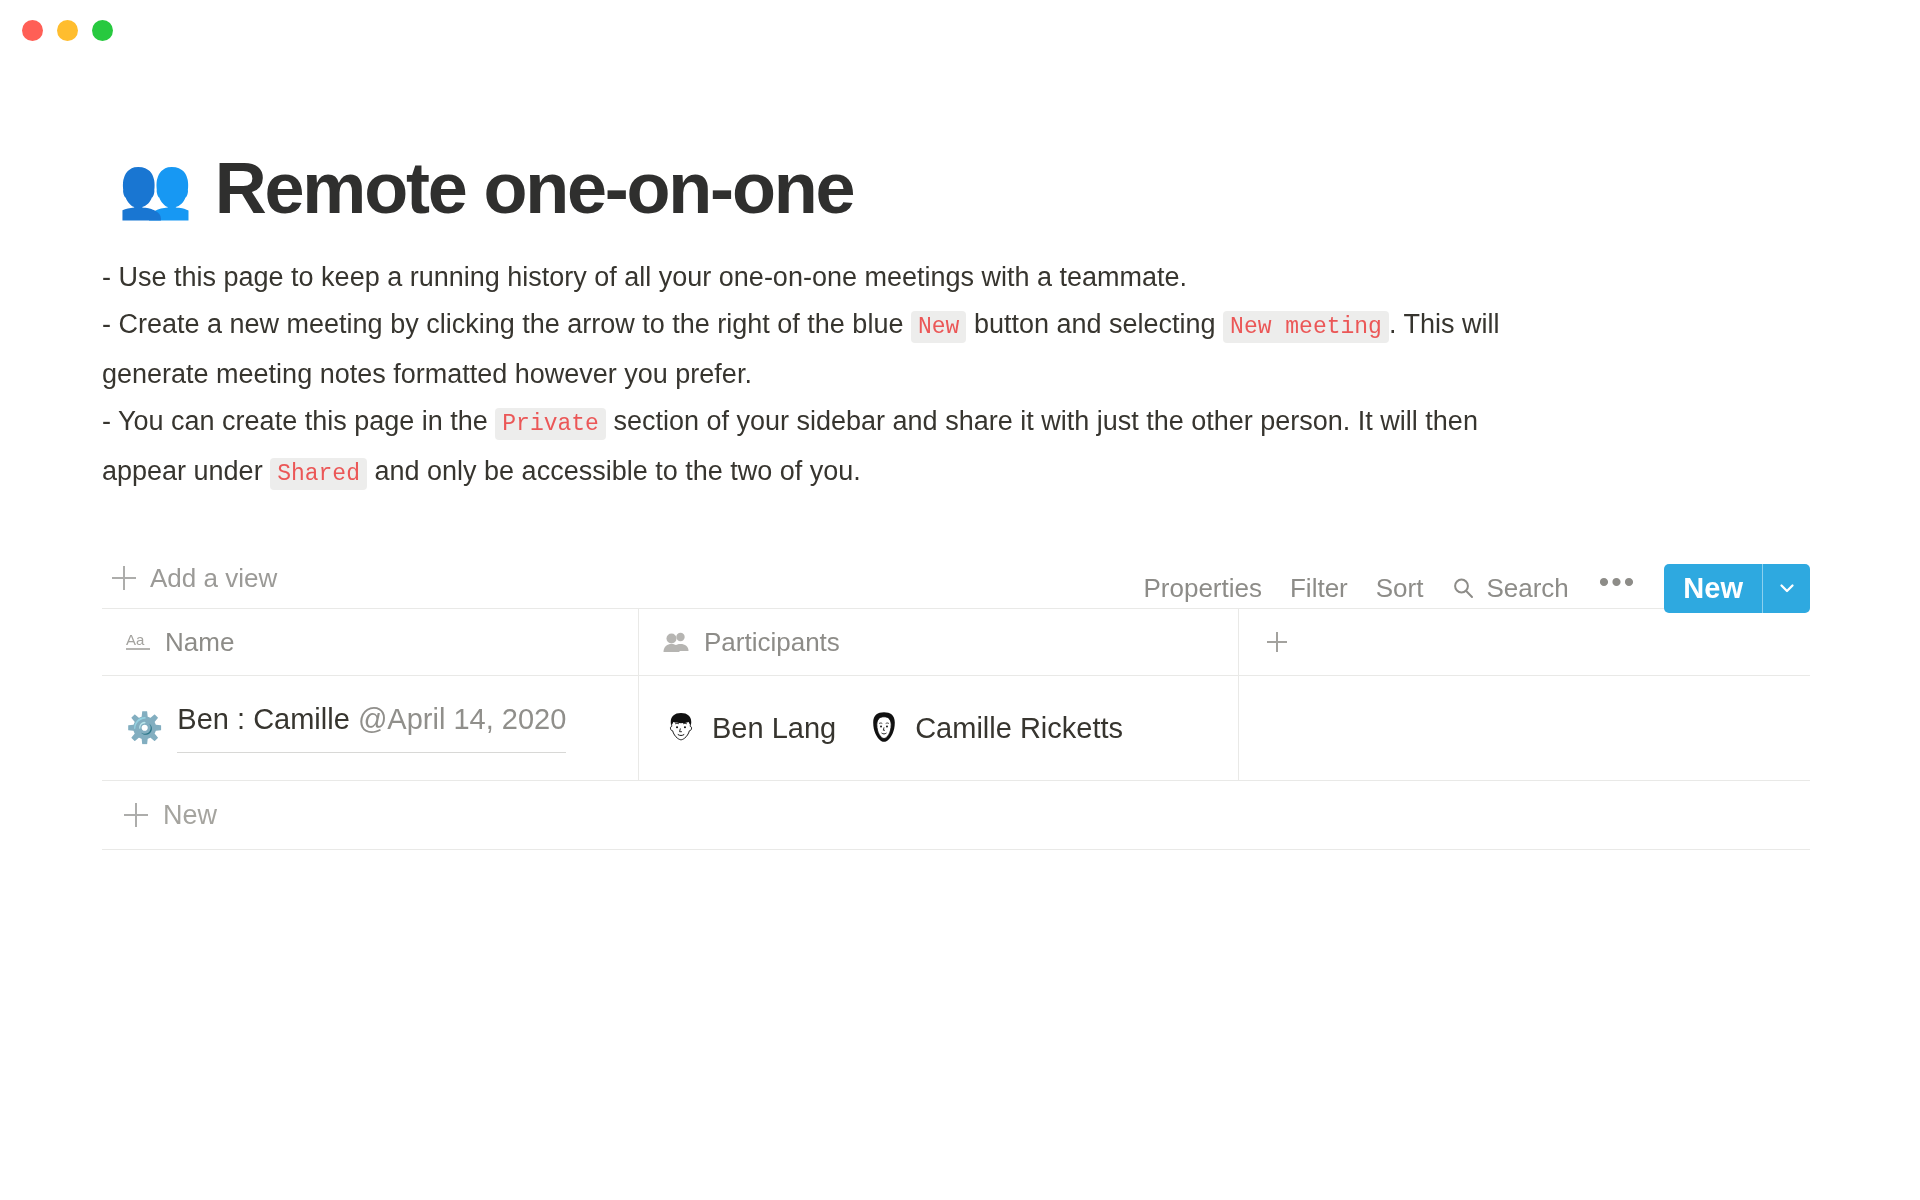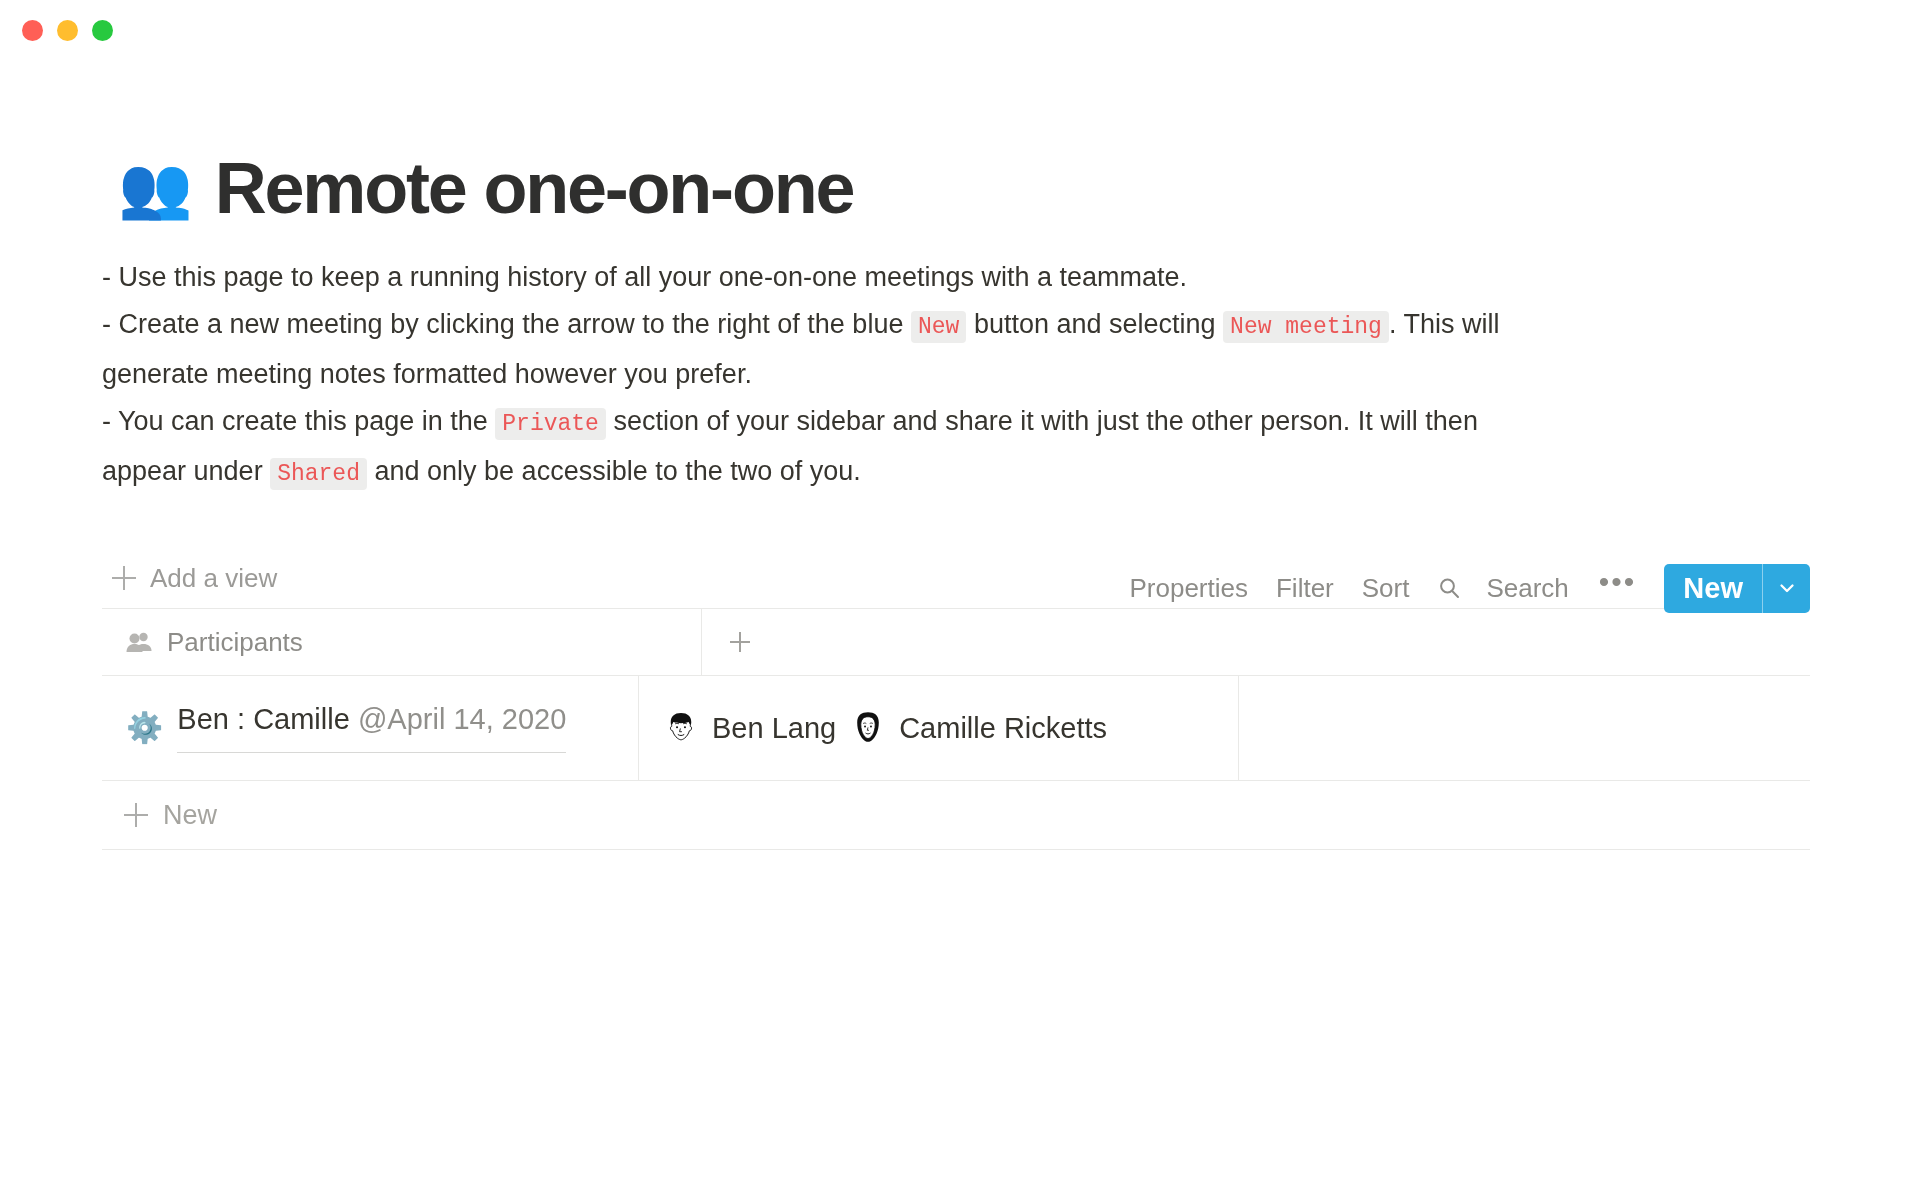--- a/index.html
+++ b/index.html
@@ -74,21 +74,21 @@
   .plus-ico::after  { top:0; left:11px; height:24px; width:2px; }
 
   .toolbar-right {
     margin-left:auto;
     display:flex; align-items:center; gap:0px;margin-top:20px;
   }
   .tb-item {
     color:#8d8c88; font-size:26px;
     padding:8px 14px; cursor:pointer; white-space:nowrap;
   }
-  .tb-search { display:flex; align-items:center; gap:25px; padding:8px 14px; cursor:pointer; }
+  .tb-search { display:flex; align-items:center; gap:11px; padding:8px 14px; cursor:pointer; }
   .tb-search span { color:#8d8c88; font-size:26px; }
   .search-ico { width:24px; height:24px; display:block; }
   .dots-ico {
     color:#8d8c88; font-size:30px; letter-spacing:2px;
     padding:0 16px 12px 16px; cursor:pointer; line-height:1;
   }
 
   .new-btn {
     display:flex; align-items:stretch;
     background:#2EA9E0; border-radius:5px; overflow:hidden;
@@ -127,21 +127,21 @@
 
   .row.data .cell { min-height:104px; }
   .name-cell { align-items:center; gap:14px; }
   .gear { font-size:30px; line-height:1; }
   .name-link {
     font-size:29px; color:#37352f; border-bottom:1px solid #d8d8d6;
     padding-bottom:16px; cursor:pointer; white-space:nowrap;
   }
   .name-link .mention { color:#908f8b; }
   .date-val { font-size:29px; color:#37352f; line-height:44px; }
-  .part-cell { align-items:center; gap:14px; flex-wrap:nowrap; }
+  .part-cell { align-items:center; gap:30px; flex-wrap:nowrap; }
   .person { display:flex; align-items:center; gap:13px; }
   .person .pname { font-size:29px; color:#37352f; white-space:nowrap; }
   .avatar { width:36px; height:36px; flex:none; }
   .add-col-plus { display:flex; align-items:center; }
 
   .new-row {
     display:flex; align-items:center; gap:15px;
     height:70px; padding-left:22px;
     border-top:1px solid #e9e9e7;
     border-bottom:1px solid #e9e9e7;
@@ -210,20 +210,29 @@
             <path d="M6.5 9.5 L12 15 L17.5 9.5" stroke="#ffffff" stroke-width="2.3" stroke-linecap="round" stroke-linejoin="round"></path>
           </svg>
         </div>
       </div>
     </div>
   </div>
 
   <div class="table">
 
     <div class="row header">
+      <div class="cell c-name">
+        <span class="hdr-ico">
+          <svg width="26" height="22" viewBox="0 0 26 22" fill="none">
+            <text x="0" y="14" font-family="Liberation Sans, sans-serif" font-size="15" fill="#a3a29e">Aa</text>
+            <line x1="0" y1="18" x2="24" y2="18" stroke="#a3a29e" stroke-width="1.6"></line>
+          </svg>
+        </span>
+        <span>Name</span>
+      </div>
       <div class="cell c-part">
         <span class="hdr-ico">
           <svg width="28" height="24" viewBox="0 0 28 24" fill="#b6b5b2">
             <circle cx="17.5" cy="7" r="4.2"></circle>
             <path d="M9.5 21 C9.5 16.3 13 14 17.5 14 C22 14 25.5 16.3 25.5 21 Z"></path>
             <circle cx="8.5" cy="8.5" r="5"></circle>
             <path d="M0.5 22 C0.5 16.6 4.3 14 8.5 14 C12.7 14 16.5 16.6 16.5 22 Z"></path>
           </svg>
         </span>
         <span>Participants</span>

